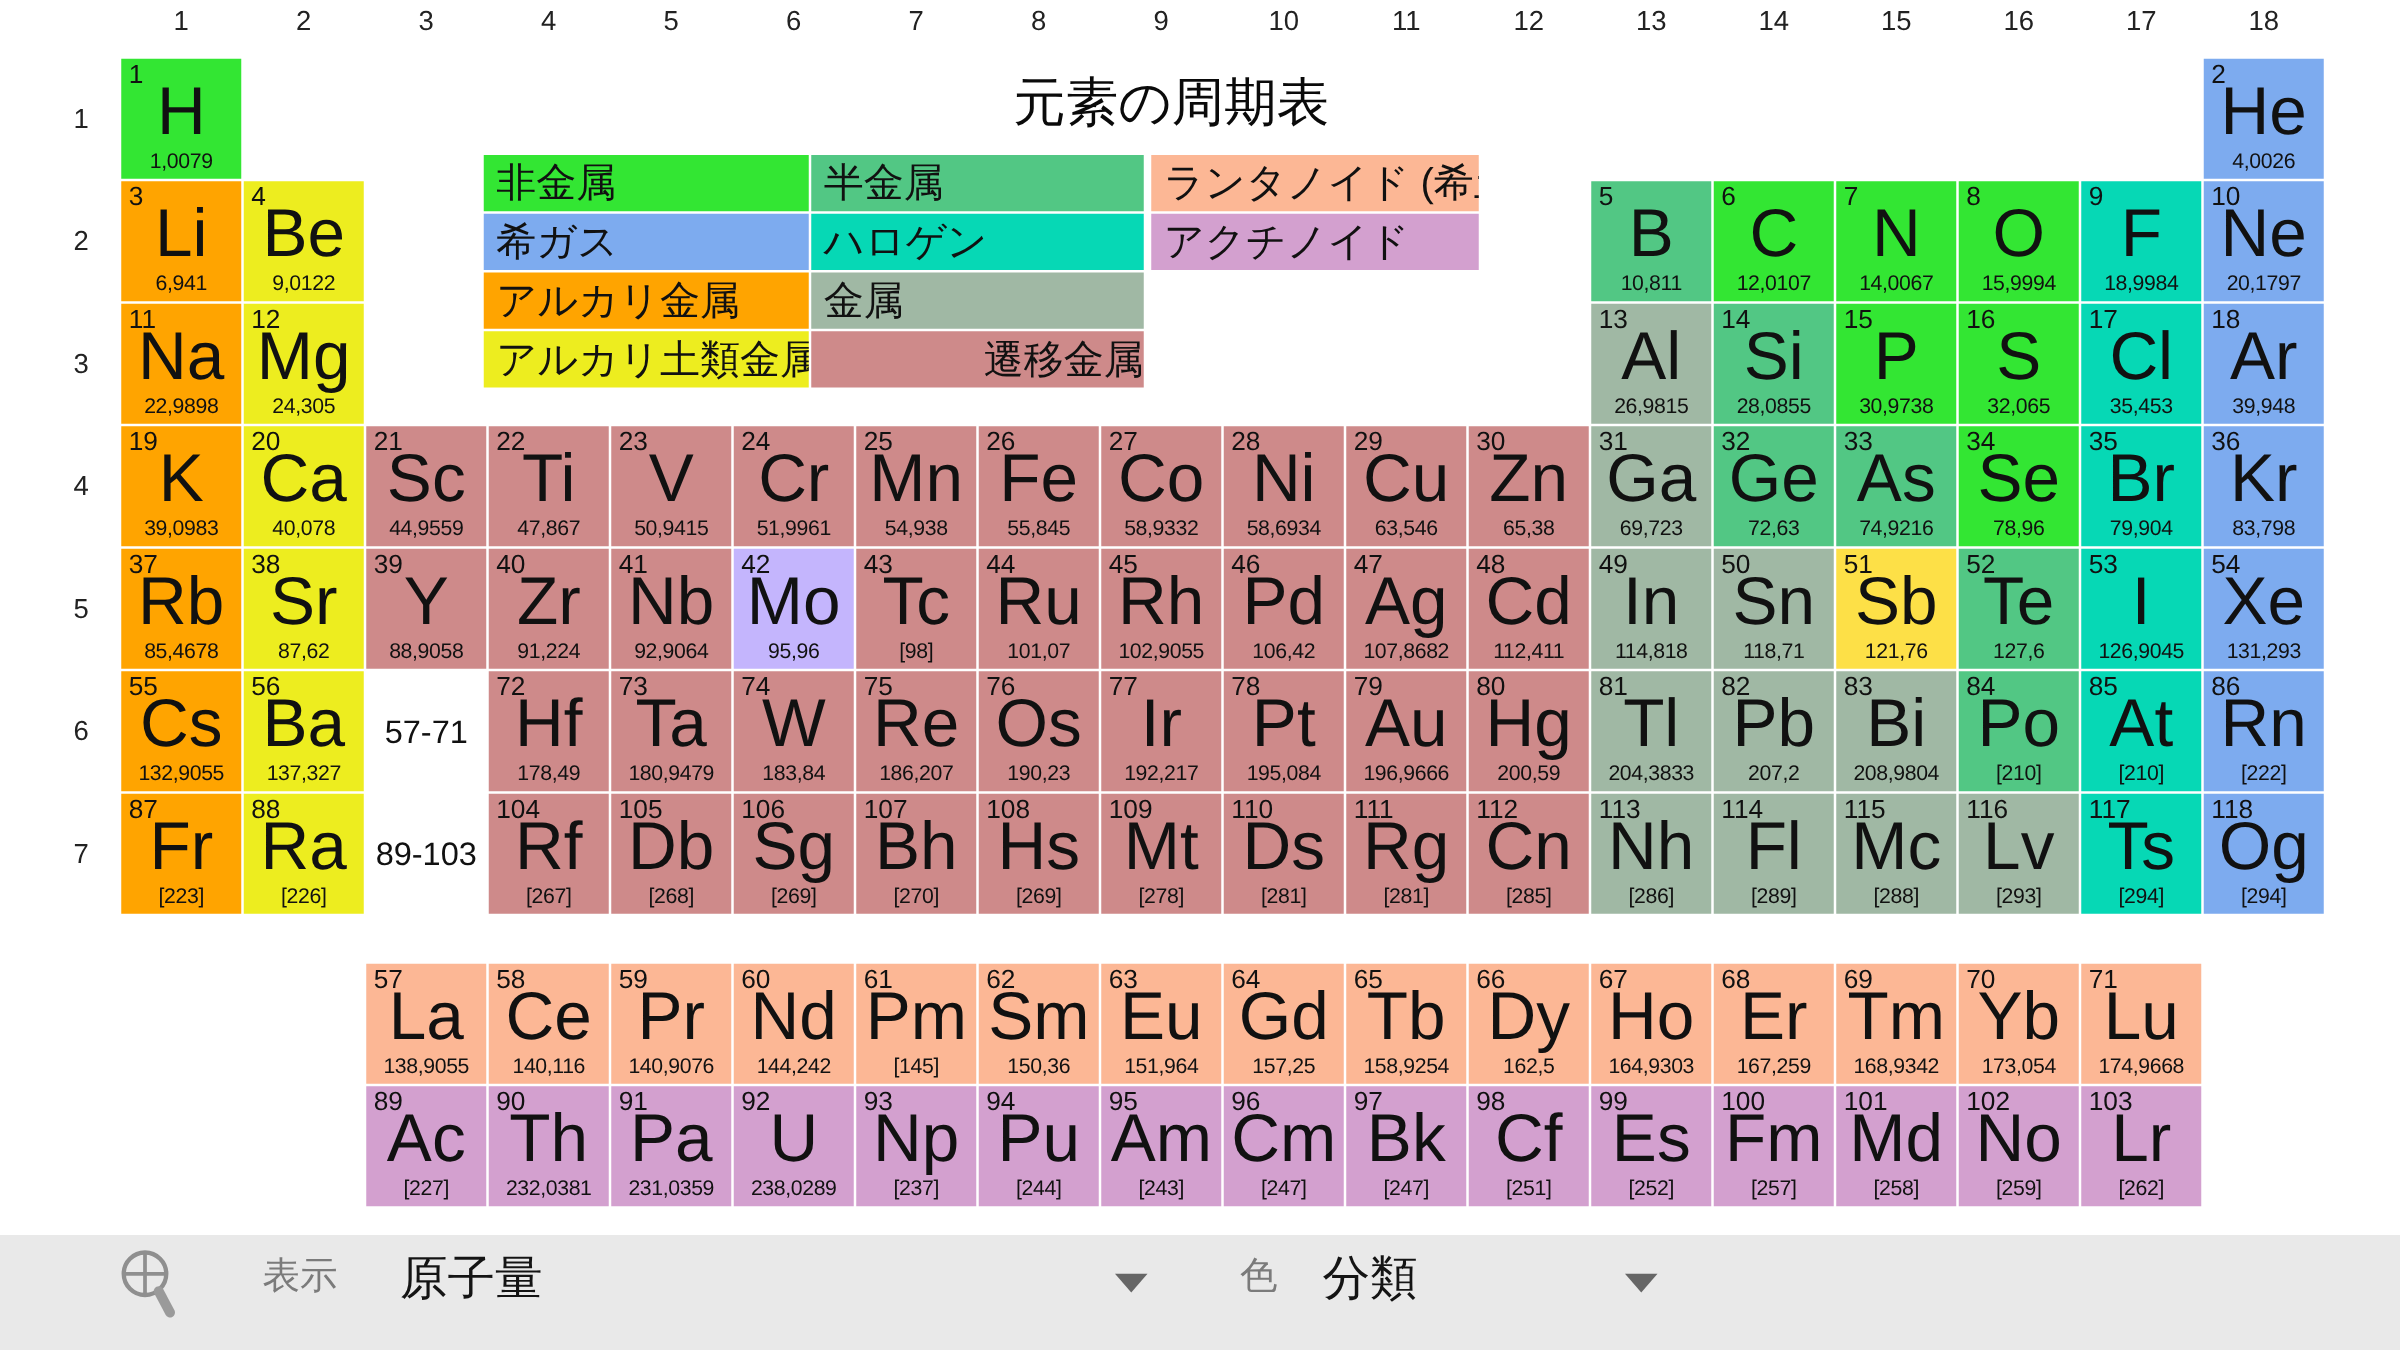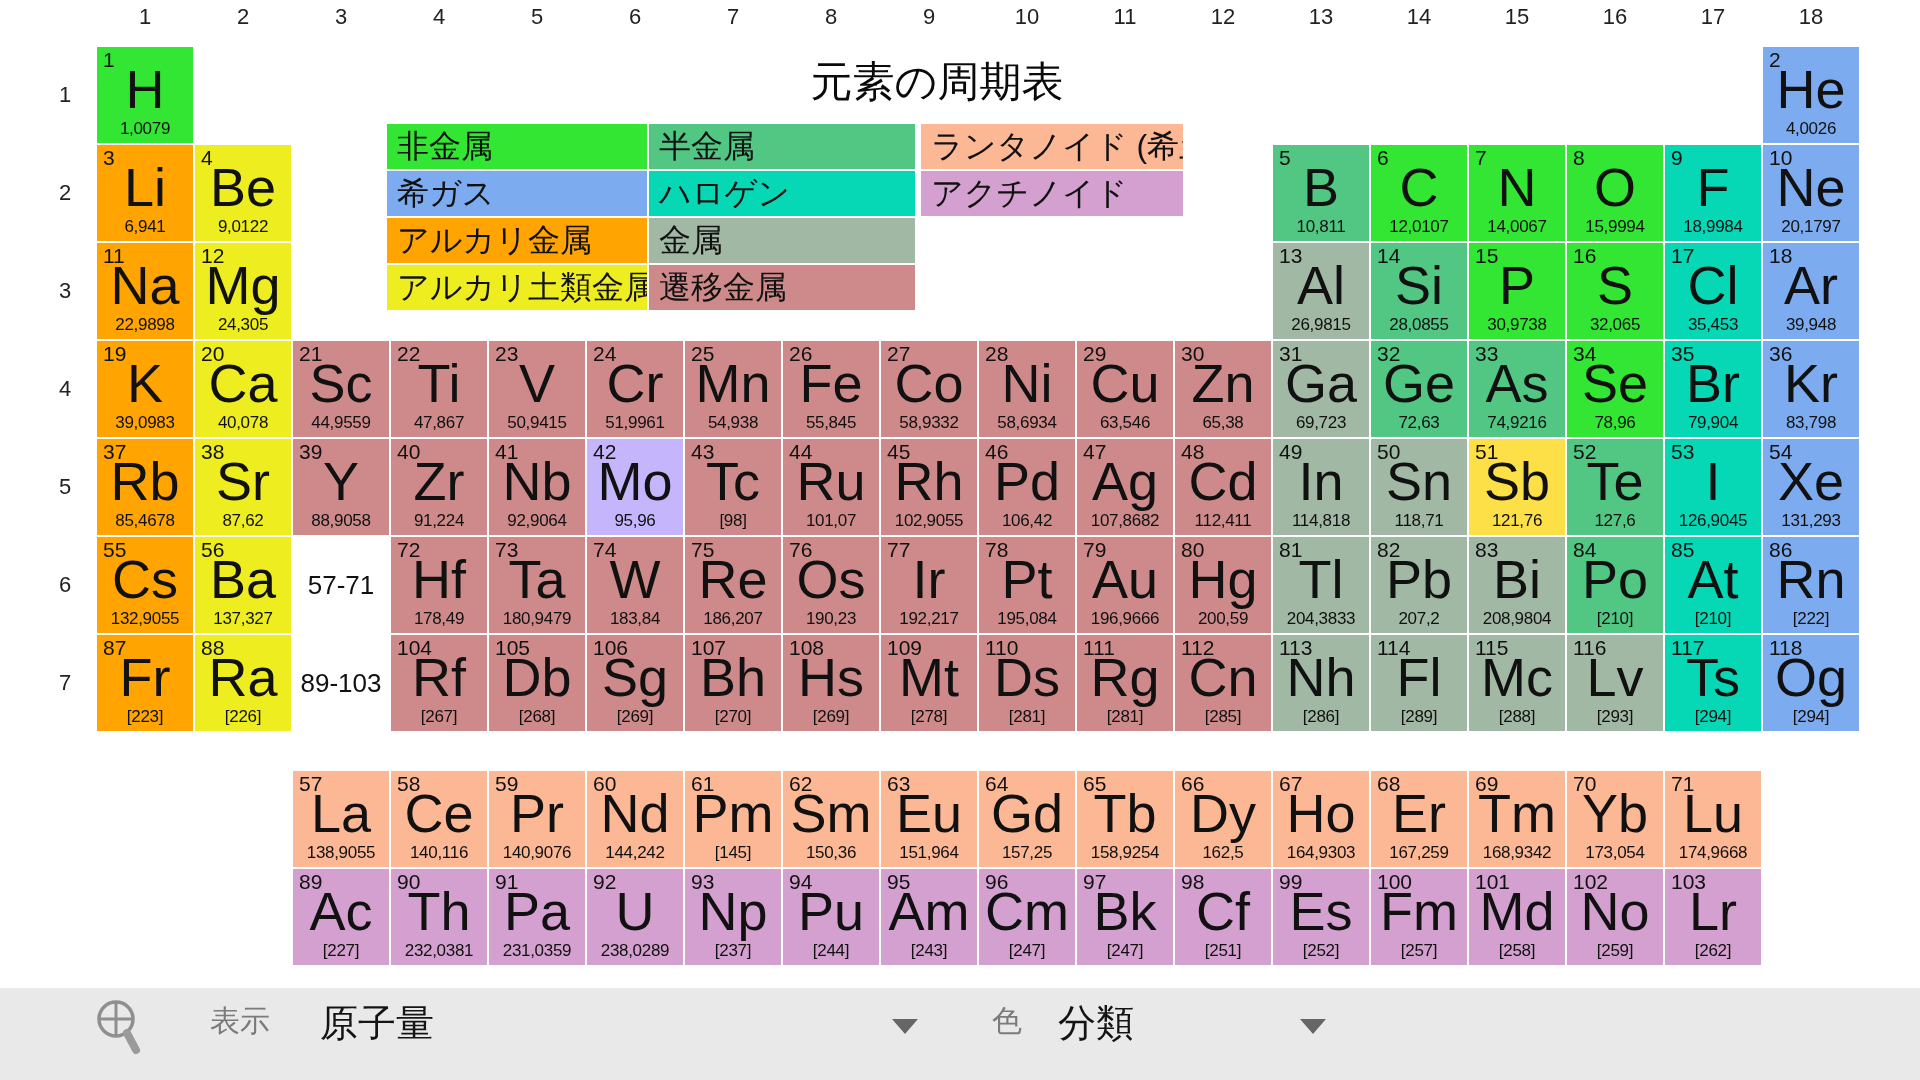--- a/index.html
+++ b/index.html
@@ -650,21 +650,21 @@
     <div class="cell range-cell" style="left: 293px; top: 635px;">89-103</div>
     <div class="legend-item" style="left: 387px; width: 260px; top: 124px; background: rgb(51, 230, 51);">非金属</div>
     <div class="legend-item" style="left: 649px; width: 266px; top: 124px; background: rgb(82, 199, 132);">半金属</div>
     <div class="legend-item" style="left: 921px; width: 262px; top: 124px; background: rgb(252, 183, 149);">ランタノイド (希土類)</div>
     <div class="legend-item" style="left: 387px; width: 260px; top: 171px; background: rgb(125, 171, 239);">希ガス</div>
     <div class="legend-item" style="left: 921px; width: 262px; top: 171px; background: rgb(211, 160, 207);">アクチノイド</div>
     <div class="legend-item" style="left: 649px; width: 266px; top: 171px; background: rgb(6, 216, 181);">ハロゲン</div>
     <div class="legend-item" style="left: 387px; width: 260px; top: 218px; background: rgb(255, 164, 0);">アルカリ金属</div>
     <div class="legend-item" style="left: 649px; width: 266px; top: 218px; background: rgb(160, 184, 164);">金属</div>
     <div class="legend-item" style="left: 387px; width: 260px; top: 265px; background: rgb(237, 237, 31);">アルカリ土類金属</div>
-    <div class="legend-item" style="left: 649px; width: 266px; top: 265px; background: rgb(206, 138, 138);">遷移金属</div>
+    <div class="legend-item" style="left: 649px; width: 266px; top: 265px; background: rgb(206, 138, 138); text-align: right;">遷移金属</div>
   </div>
 
 <div id="toolbar">
   <button id="magnifier-btn">
     <span>
       <svg width="66" height="66" viewBox="0 0 66 66">
         <circle cx="28" cy="25" r="17" fill="none" stroke="#8f8f8f" stroke-width="3.5"></circle>
         <line x1="11" y1="25" x2="45" y2="25" stroke="#8f8f8f" stroke-width="3"></line>
         <line x1="28" y1="8" x2="28" y2="42" stroke="#8f8f8f" stroke-width="3"></line>
         <path d="M39 39 L48 56" stroke="#9a9a9a" stroke-width="8" stroke-linecap="round" fill="none"></path>

